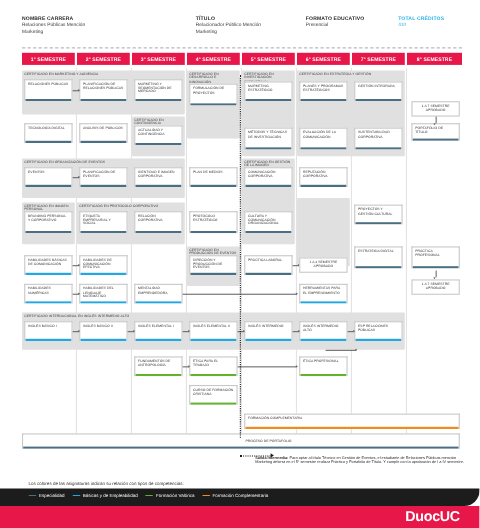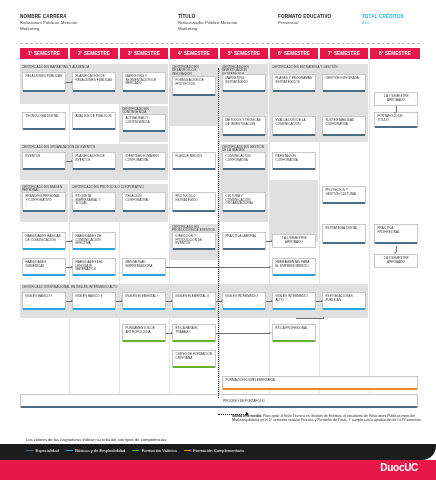--- a/index.html
+++ b/index.html
@@ -133,21 +133,21 @@
   .lg .sw { width: 7px; height: 1.8px; border-radius: 1px; }
   .lg .lb { font-size: 4.1px; color: #ffffff; white-space: nowrap; }
 
   
   .redbar {
     position: absolute; left: 0; top: 460px; width: 436px; height: 20px;
     background: #e8174a;
   }
   .duoc {
     position: absolute; right: 18px; top: 462px;
-    font-size: 10px; font-weight: bold; color: #ffffff;
+    font-size: 13px; font-weight: bold; color: #ffffff;
     letter-spacing: -.3px;
   }
 </style>
 </head>
 <body>
 
 <div id="root">
 
   <div class="header">
     <div class="hdr-col" style="left:0; width:135px;">

